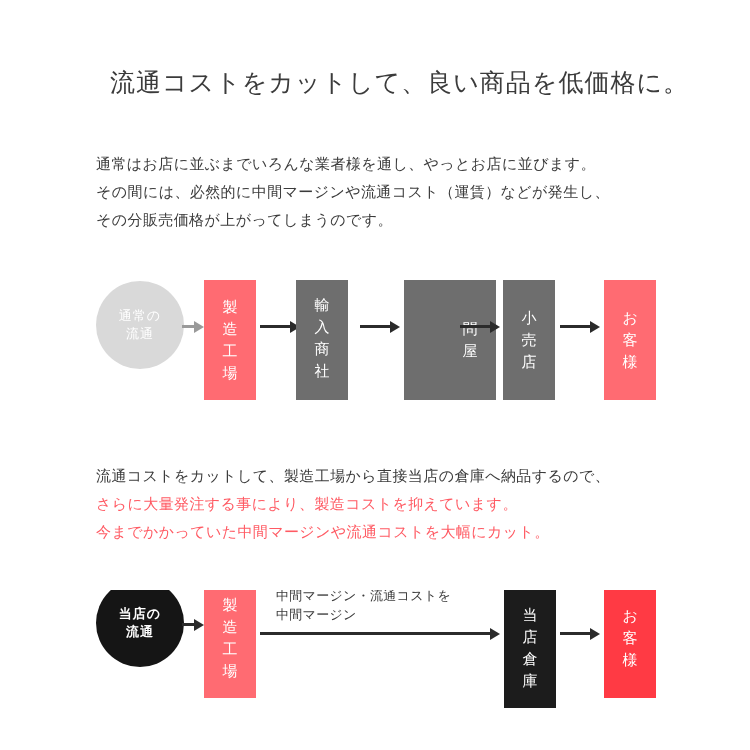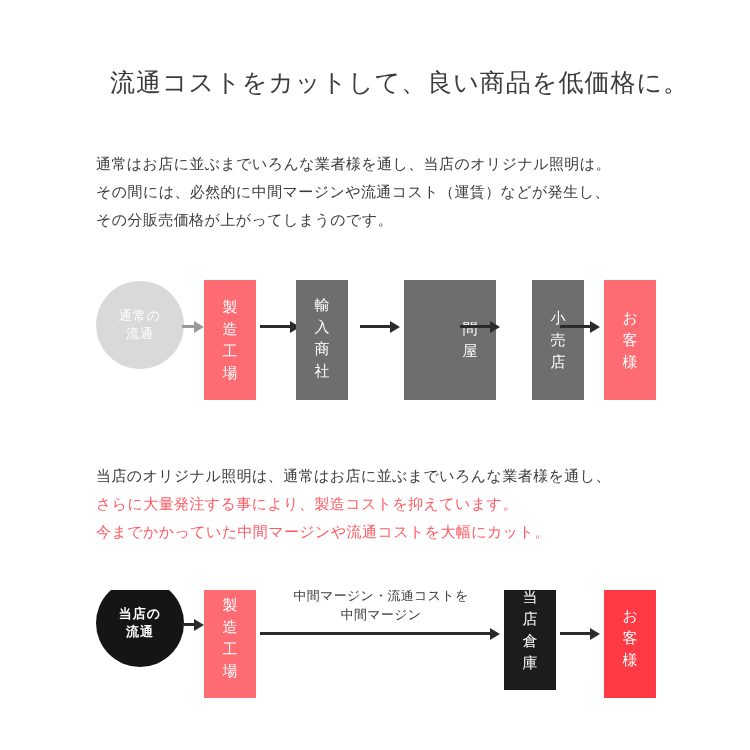--- a/index.html
+++ b/index.html
@@ -121,21 +121,20 @@
     border-left: 10px solid #2b2b2b;
   }
   .arrow.grey .shaft { background: #9a9a9a; }
   .arrow.grey .head { border-left-color: #9a9a9a; }
 
   .arrow-label {
     position: absolute;
     font-size: 13px;
     line-height: 19px;
     color: #3b3b3b;
-    text-align: center;
     letter-spacing: 0.3px;
     white-space: nowrap;
   }
 
   
   .divider {
     position: absolute;
     left: 0;
     bottom: 0;
     width: 750px;
@@ -144,21 +143,21 @@
   }
 </style>
 </head>
 <body>
 
 <div class="page">
 
   <div class="headline">流通コストをカットして、良い商品を低価格に。</div>
 
   <div class="para first">
-    <span class="line">通常はお店に並ぶまでいろんな業者様を通し、当店のオリジナル照明は。</span>
+    <span class="line">通常はお店に並ぶまでいろんな業者様を通し、やっとお店に並びます。</span>
     <span class="line">その間には、必然的に中間マージンや流通コスト（運賃）などが発生し、</span>
     <span class="line">その分販売価格が上がってしまうのです。</span>
   </div>
 
   <div class="flow top">
 
     <div class="circle grey" style="left:96px; top:11px; width:88px; height:88px;">
       <span>通常の</span>
       <span>流通</span>
     </div>
@@ -188,36 +187,36 @@
 
     <div class="box grey" style="left:404px; top:10px; width:52px; height:120px;padding-left:40px;">
       <span class="vtext">問屋</span>
     </div>
 
     <div class="arrow" style="left:460px; top:55px; width:44px;">
       <div class="shaft" style="width:32px;"></div>
       <div class="head" style="left:30px;"></div>
     </div>
 
-    <div class="box grey" style="left:532px; top:10px; width:52px; height:120px;">
+    <div class="box grey" style="left:503px; top:10px; width:52px; height:120px;">
       <span class="vtext">小売店</span>
     </div>
 
     <div class="arrow" style="left:560px; top:55px; width:44px;">
       <div class="shaft" style="width:32px;"></div>
       <div class="head" style="left:30px;"></div>
     </div>
 
     <div class="box pink" style="left:604px; top:10px; width:52px; height:120px;">
       <span class="vtext">お客様</span>
     </div>
   </div>
 
   <div class="para second">
-    <span class="line">当店のオリジナル照明は、通常はお店に並ぶまでいろんな業者様を通し、</span>
+    <span class="line">流通コストをカットして、製造工場から直接当店の倉庫へ納品するので、</span>
     <span class="line accent">さらに大量発注する事により、製造コストを抑えています。</span>
     <span class="line accent">今までかかっていた中間マージンや流通コストを大幅にカット。</span>
   </div>
 
   <div class="flow bottom">
 
     <div class="circle black" style="left:96px; top:11px; width:88px; height:88px;">
       <span>当店の</span>
       <span>流通</span>
     </div>
@@ -234,21 +233,21 @@
     <div class="arrow-label" style="left:276px; top:18px; width:210px;">
       <span style="display:block;">中間マージン・流通コストを</span>
       <span style="display:block;">中間マージン</span>
     </div>
 
     <div class="arrow" style="left:260px; top:64px; width:244px;">
       <div class="shaft" style="width:232px;"></div>
       <div class="head" style="left:230px;"></div>
     </div>
 
-    <div class="box dark" style="left:504px; top:2px; width:52px; height:120px;">
+    <div class="box dark" style="left:504px; top:20px; width:52px; height:120px;">
       <span class="vtext">当店倉庫</span>
     </div>
 
     <div class="arrow" style="left:560px; top:64px; width:44px;">
       <div class="shaft" style="width:32px;"></div>
       <div class="head" style="left:30px;"></div>
     </div>
 
     <div class="box red" style="left:604px; top:10px; width:52px; height:120px;">
       <span class="vtext">お客様</span>

